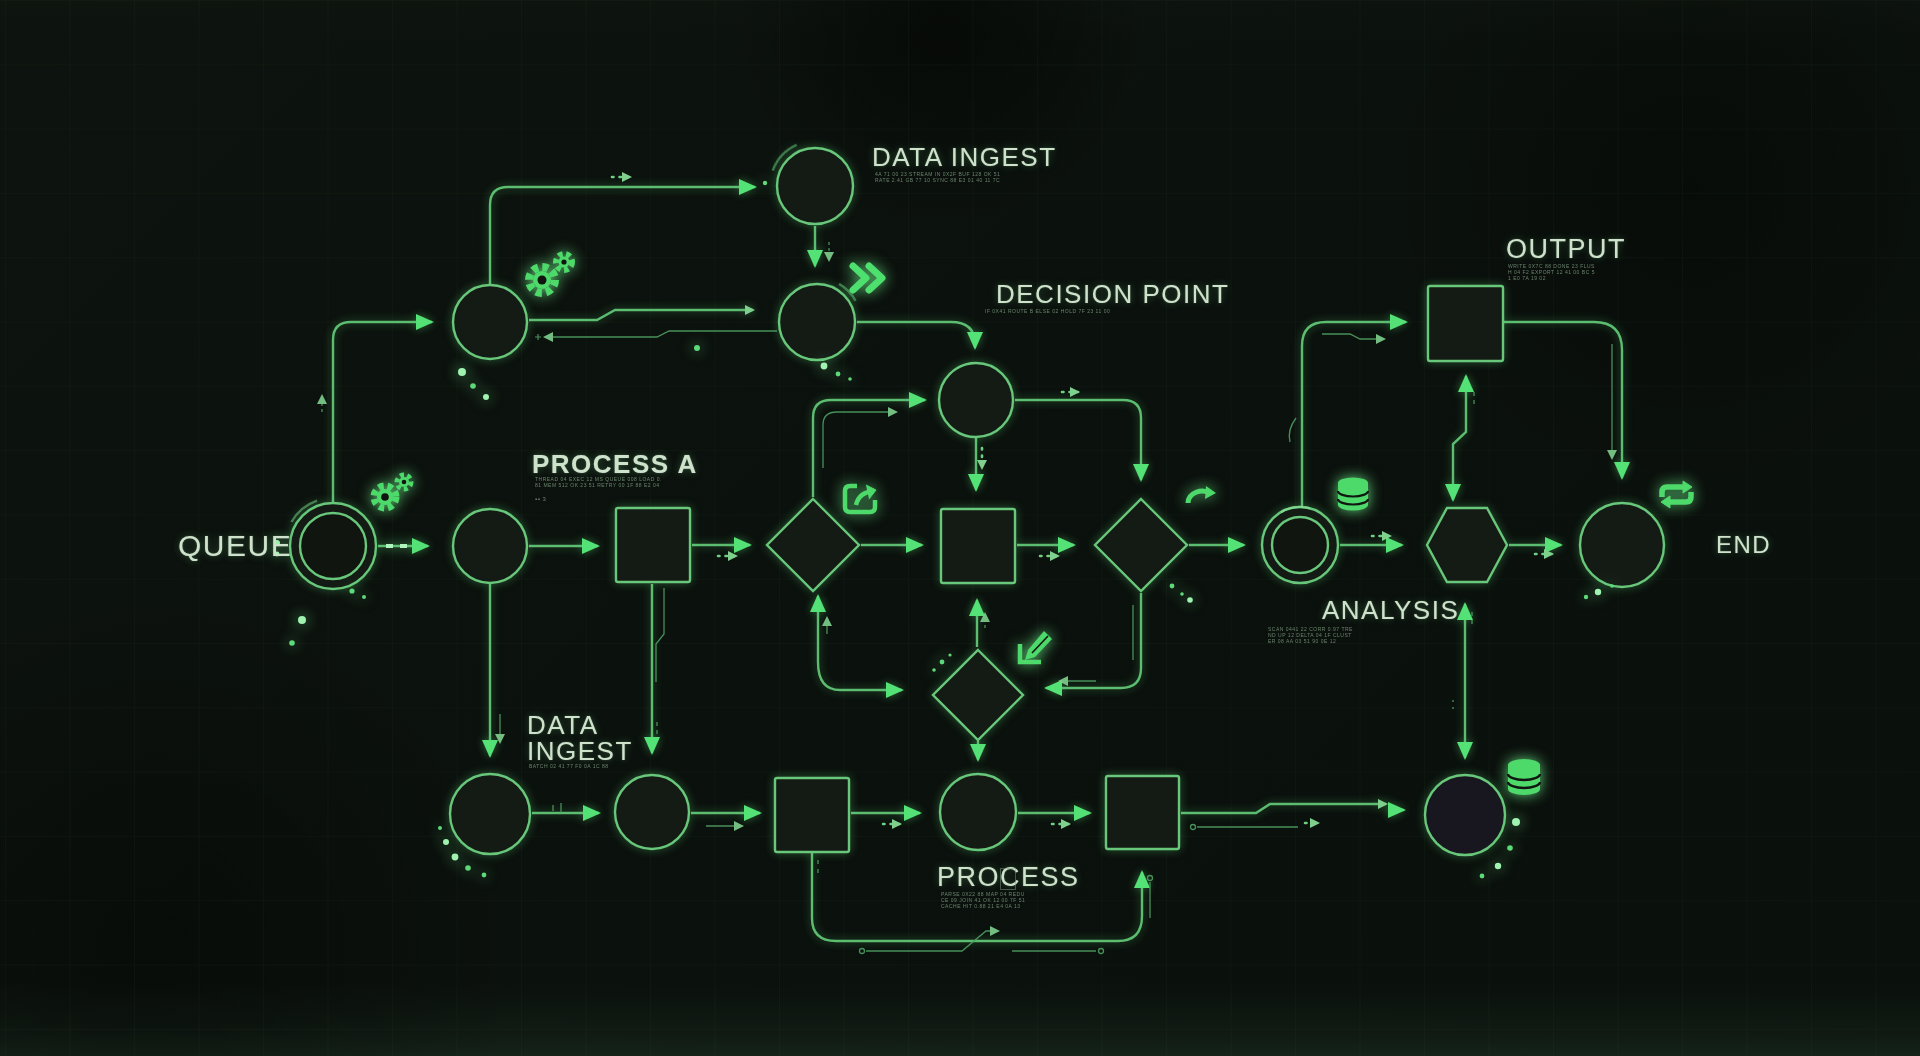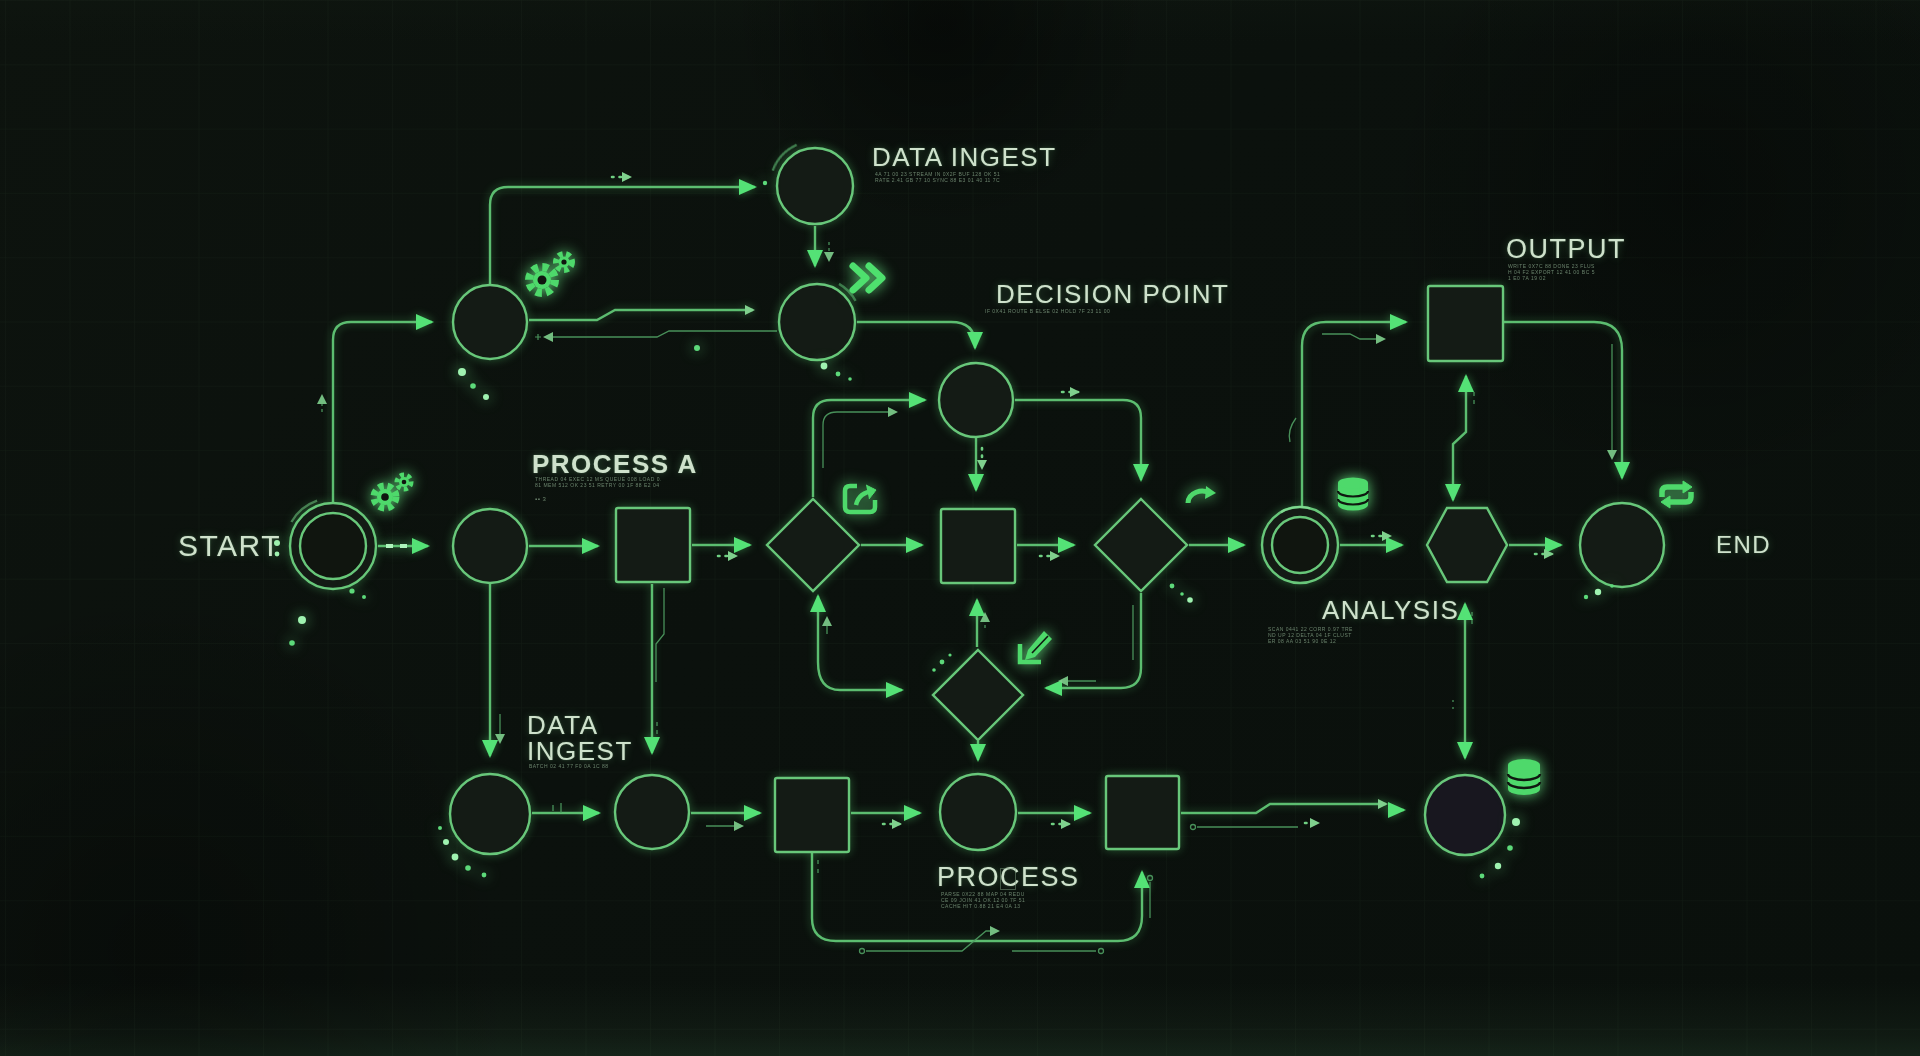--- a/index.html
+++ b/index.html
@@ -269,21 +269,21 @@
         <circle cx="1510" cy="848" r="2.8" fill="#5dd97a"></circle>
         <circle cx="1498" cy="866" r="3.2"></circle>
         <circle cx="1482" cy="876" r="2.4" fill="#5dd97a"></circle>
     <circle cx="1598" cy="592" r="3.2"></circle>
         <circle cx="1586" cy="597" r="2.2" fill="#5dd97a"></circle>
         <circle cx="1612" cy="586" r="1.8" fill="#5dd97a"></circle>
     <circle cx="765" cy="183" r="2.2" fill="#5dd97a"></circle>
   </g>
 </svg>
 
-<div class="lbl" style="left:178px;top:529px;font-size:30px;">START</div>
+<div class="lbl" style="left:178px;top:529px;font-size:30px;">QUEUE</div>
 <div class="lbl" style="left:1716px;top:531px;font-size:24px;">END</div>
 
 <div class="lbl" style="left:872px;top:142px;font-size:26px;">DATA INGEST</div>
 <div class="micro" style="left:875px;top:171px;width:130px;height:19px;">4A 71 00 23 STREAM IN 0X2F BUF 128 OK 51 RATE 2.41 GB 77 10 SYNC 88 E3 01 40 11 7C</div>
 
 <div class="lbl" style="left:984px;top:279px;font-size:26px;margin-left:12px;">DECISION POINT</div>
 <div class="micro" style="left:985px;top:308px;width:130px;height:7px;">IF 0X41 ROUTE B ELSE 02 HOLD 7F 23 11 00</div>
 
 <div class="lbl" style="left:532px;top:449px;font-size:26px;font-weight:bold;">PROCESS A</div>
 <div class="micro" style="left:535px;top:476px;width:130px;height:19px;">THREAD 04 EXEC 12 MS QUEUE 008 LOAD 0.81 MEM 512 OK 23 51 RETRY 00 1F 88 E2 04</div>

